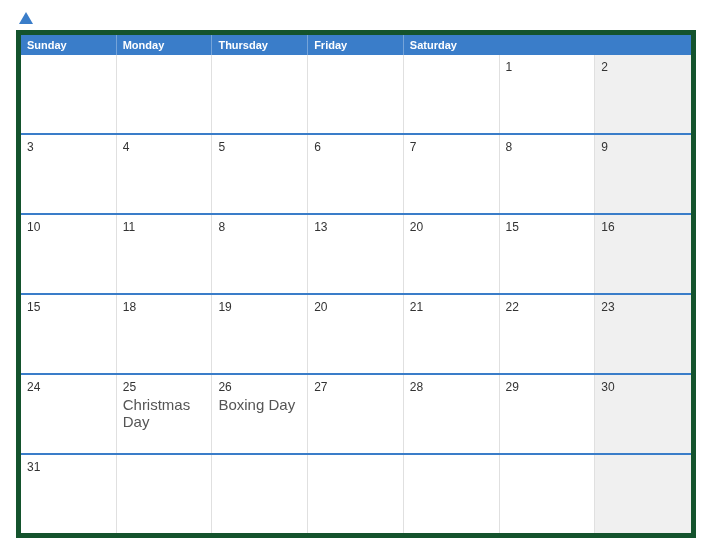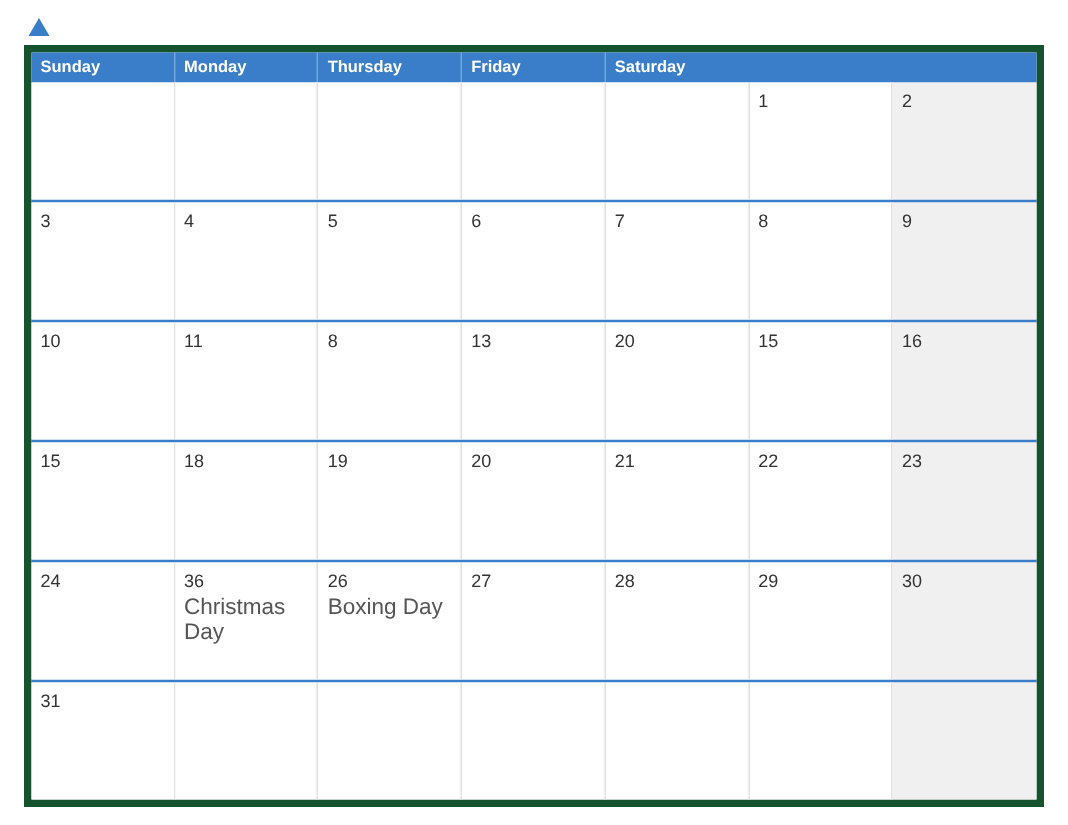--- a/index.html
+++ b/index.html
@@ -230,21 +230,21 @@
           </div>
           <div class="cal-cell shaded">
             <span class="day-num">23</span>
           </div>
         </div>
         <div class="cal-row">
           <div class="cal-cell">
             <span class="day-num">24</span>
           </div>
           <div class="cal-cell">
-            <span class="day-num">36</span>
+            <span class="day-num">25</span>
             <span class="holiday-label">Christmas Day</span>
           </div>
           <div class="cal-cell">
             <span class="day-num">26</span>
             <span class="holiday-label">Boxing Day</span>
           </div>
           <div class="cal-cell">
             <span class="day-num">27</span>
           </div>
           <div class="cal-cell">

